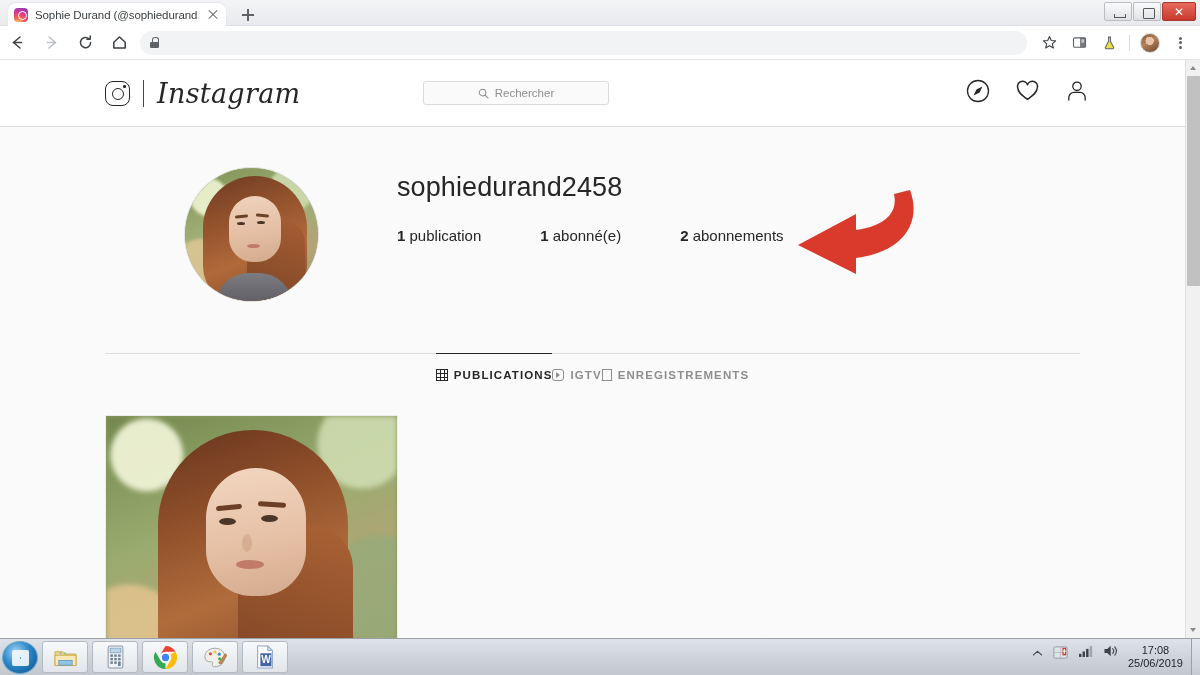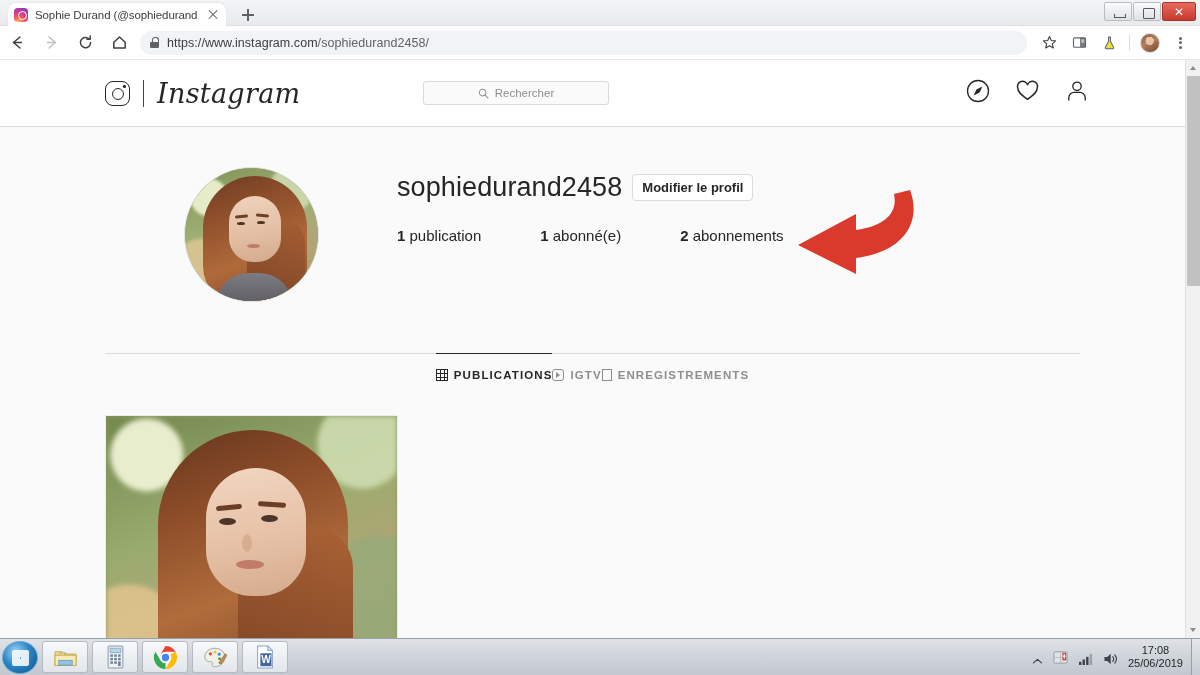--- a/index.html
+++ b/index.html
@@ -288,21 +288,21 @@
       linear-gradient(90deg, #f2f7fb 0 46%, transparent 46% 54%, #f2f7fb 54% 100%),
       linear-gradient(180deg, #f2f7fb 0 44%, transparent 44% 56%, #f2f7fb 56% 100%);
     opacity:.92; border-radius:2px;
   }
   .tbtask{
     width:46px; height:32px; margin-left:4px;
     background:linear-gradient(180deg,#f7f9fb,#e2e6ea);
     border:1px solid #b4bac1; border-radius:3px;
     display:flex; align-items:center; justify-content:center; flex:0 0 auto;
   }
-  .tray{ margin-left:auto; display:flex; align-items:flex-end; gap:9px; padding-right:8px; }
+  .tray{ margin-left:auto; display:flex; align-items:flex-start; gap:9px; padding-right:8px; }
   .tray-time{ text-align:center; font-size:11px; color:#1d2124; line-height:13px; }
   .showdesktop{ width:9px; height:37px; background:linear-gradient(180deg,#e4e8ec,#c6cbd1); border-left:1px solid #9aa0a8;}
 </style>
 </head>
 <body>
 
 <div class="window">
 
   <div class="titlebar">
     <div class="tabstrip">
@@ -342,21 +342,20 @@
         </svg>
     </div>
     <div class="navbtn">
       <svg width="17" height="17" viewBox="0 0 17 17">
           <path d="M2.8 8.2 L8.5 3 L14.2 8.2 V14 H2.8 Z" fill="none" stroke="#3c4043" stroke-width="1.5" stroke-linejoin="round"></path>
         </svg>
     </div>
 
     <div class="omnibox">
       <span class="lock"></span>
-      <span class="url"><span>https://www.instagram.com</span><span class="dim">/sophiedurand2458/</span></span>
     </div>
 
     <div class="tbicons">
       <div class="tbicon">
         <svg width="15" height="15" viewBox="0 0 16 16">
             <path d="M8 1.6 L9.9 5.9 L14.5 6.3 L11 9.4 L12.1 13.9 L8 11.5 L3.9 13.9 L5 9.4 L1.5 6.3 L6.1 5.9 Z" fill="none" stroke="#3c4043" stroke-width="1.2" stroke-linejoin="round"></path>
           </svg>
       </div>
       <div class="tbicon">
         <svg width="15" height="15" viewBox="0 0 16 16">
@@ -439,21 +438,20 @@
               <span class="eye l"></span>
                 <span class="eye r"></span>
               <span class="lips"></span>
                 <span class="shoulder"></span>
             </div>
           </div>
 
           <div class="info-col">
             <div class="info-row1">
               <span class="username">sophiedurand2458</span>
-              <button class="btn-edit">Modifier le profil</button>
             </div>
 
             <div class="stats">
               <span class="stat"><b>1</b> <span>publication</span></span>
               <span class="stat"><b>1</b> <span>abonné(e)</span></span>
               <span class="stat"><b>2</b> <span>abonnements</span></span>
             </div>
 
           </div>
         </div>

